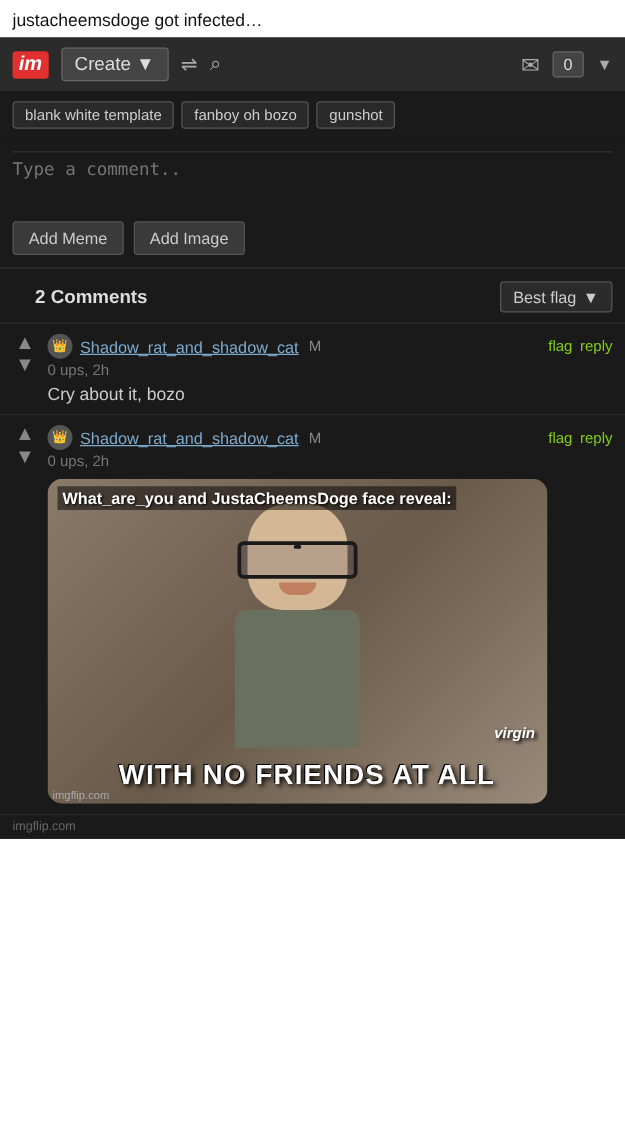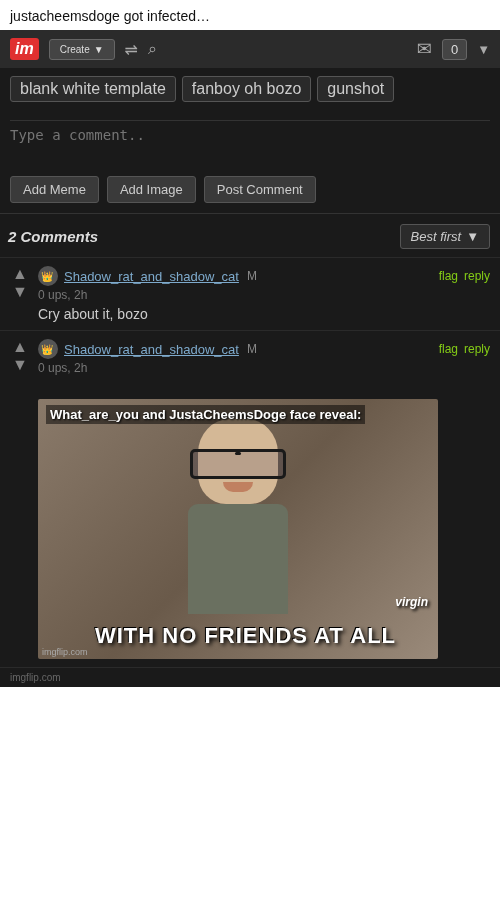--- a/index.html
+++ b/index.html
@@ -43,21 +43,21 @@
       border-radius: 3px;
       font-style: italic;
     }
     .create-btn {
       background: #444;
       color: #ddd;
       border: 1px solid #666;
       padding: 4px 10px;
       border-radius: 3px;
       cursor: pointer;
-      font-size: 10px;
+      font-size: 15px;
       display: flex;
       align-items: center;
       gap: 4px;
     }
     .shuffle-icon {
       color: #aaa;
       font-size: 16px;
       cursor: pointer;
     }
     .search-icon-btn {
@@ -92,21 +92,21 @@
       display: flex;
       gap: 6px;
       flex-wrap: wrap;
     }
     .tag-pill {
       background: #2a2a2a;
       border: 1px solid #555;
       color: #ccc;
       padding: 3px 9px;
       border-radius: 3px;
-      font-size: 16px;
+      font-size: 12px;
       cursor: pointer;
     }
 
     
     .comment-input-area {
       background: #1a1a1a;
       padding: 10px 10px 0 10px;
     }
     .comment-textarea {
       width: 100%;
@@ -130,26 +130,25 @@
       border: 1px solid #555;
       padding: 5px 12px;
       border-radius: 3px;
       cursor: pointer;
       font-size: 13px;
     }
 
     
     .comments-header {
       background: #1a1a1a;
-      padding: 10px 10px 8px 8px;
+      padding: 10px 10px 8px 28px;
       display: flex;
       align-items: center;
       justify-content: space-between;
       border-top: 1px solid #333;
-      font-style: italic;
     }
     .comments-count {
       color: #ddd;
       font-size: 15px;
       font-weight: bold;
     }
     .sort-dropdown {
       background: #2b2b2b;
       border: 1px solid #555;
       color: #ccc;
@@ -229,24 +228,24 @@
     .comment-stats {
       color: #777;
       font-size: 12px;
       margin-bottom: 4px;
     }
     .comment-text {
       color: #ccc;
       font-size: 14px;
     }
     .comment-image {
-      margin-top: 24px;
+      margin-top: 7px;
       width: 100%;
       max-width: 400px;
-      border-radius: 2px;
+      border-radius: 12px;
       background: #111;
       position: relative;
       overflow: hidden;
     }
 
     
     .meme-container {
       position: relative;
       width: 100%;
       background: #222;
@@ -395,28 +394,27 @@
     <span class="tag-pill">blank white template</span>
     <span class="tag-pill">fanboy oh bozo</span>
     <span class="tag-pill">gunshot</span>
   </div>
 
   <div class="comment-input-area">
     <textarea class="comment-textarea" rows="2" placeholder="Type a comment.." style=""></textarea>
     <div class="comment-actions">
       <button class="action-btn">Add Meme</button>
       <button class="action-btn">Add Image</button>
-      <button class="action-btn">Post Comment</button>
     </div>
   </div>
 
   <div class="comments-header">
     <span class="comments-count">2 Comments</span>
     <div class="sort-dropdown">
-      <span>Best first</span>
+      <span>Best flag</span>
       <span>▼</span>
     </div>
   </div>
 
   <div class="comment-block">
     <div class="comment-row">
       <div class="vote-col">
         <span class="vote-btn">▲</span>
         <span class="vote-btn">▼</span>
       </div>

